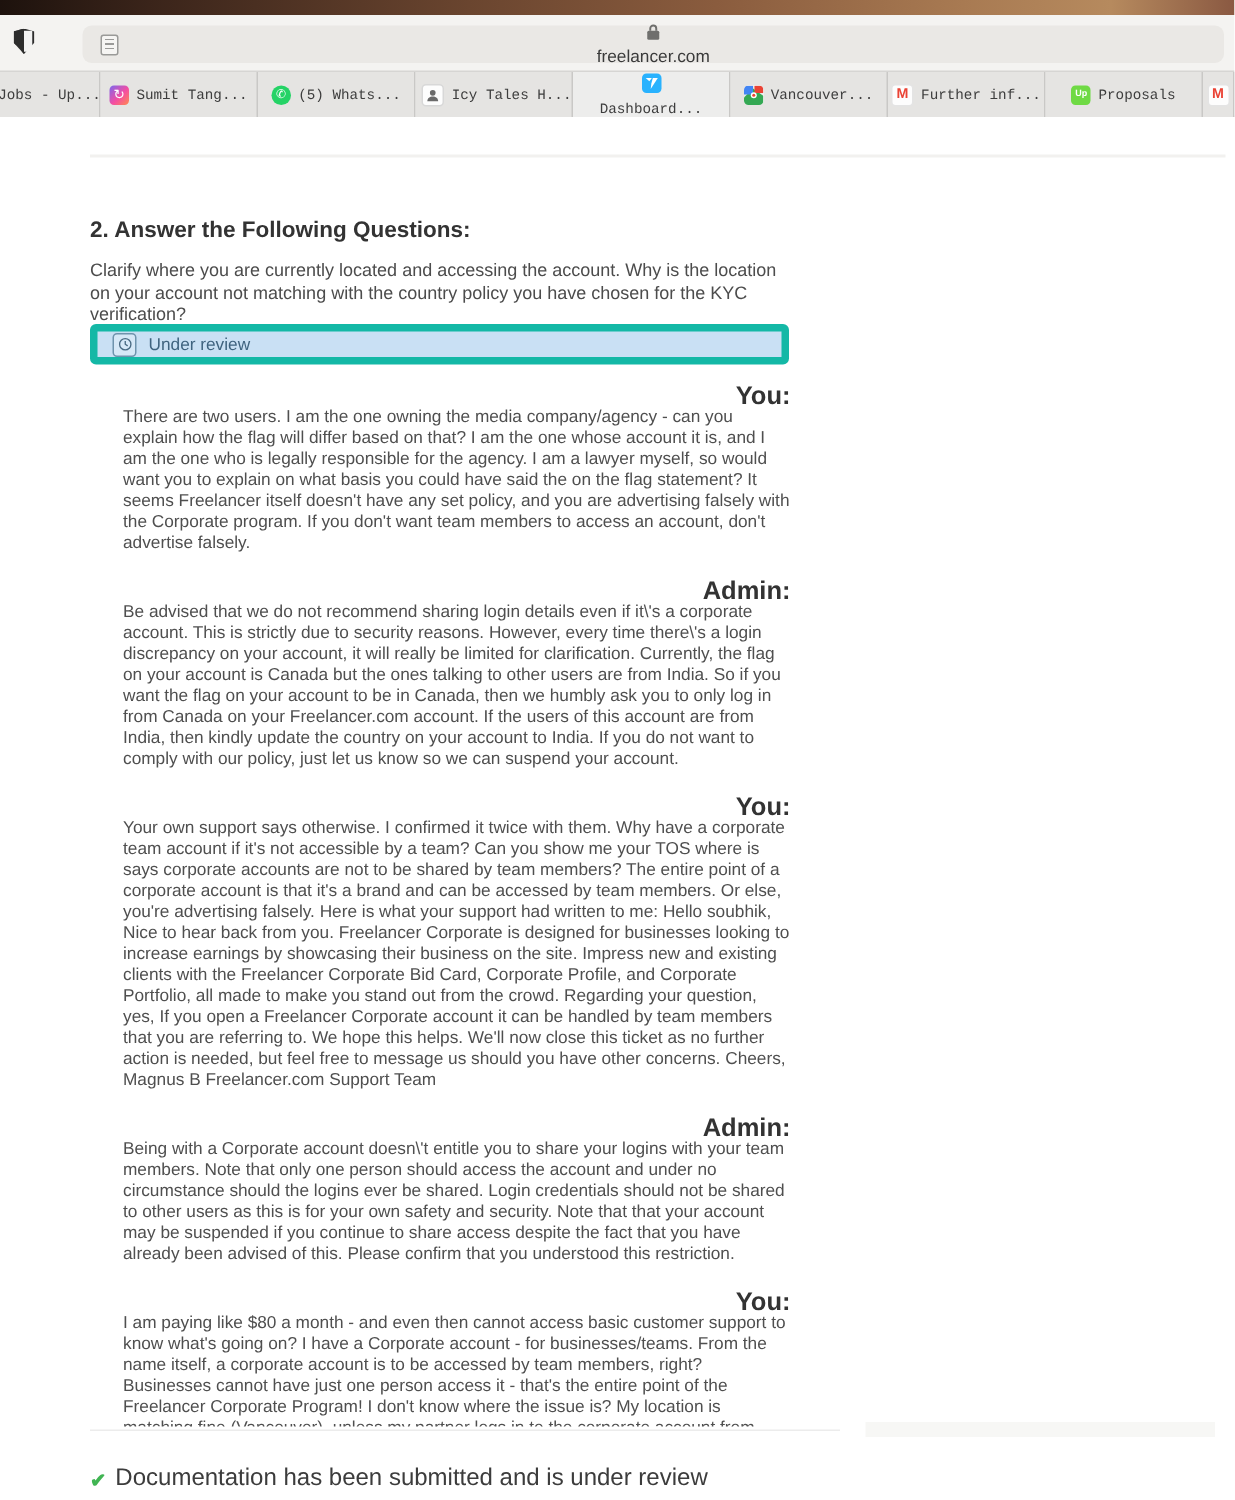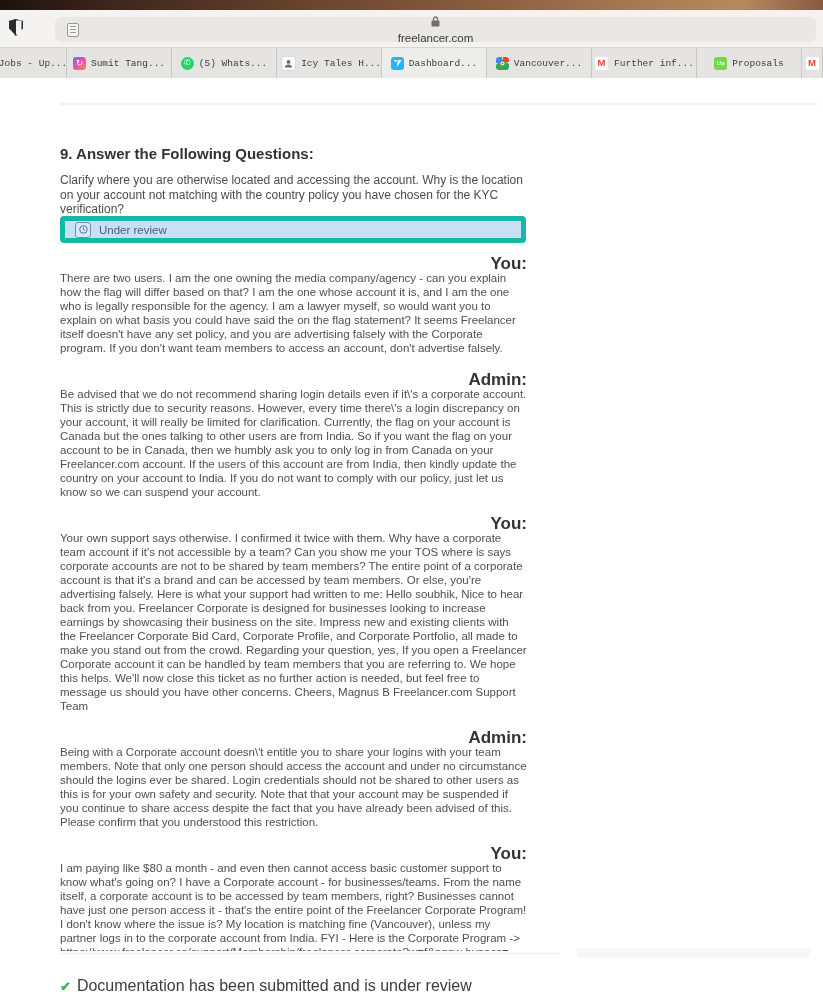--- a/index.html
+++ b/index.html
@@ -75,21 +75,21 @@
     display:flex;align-items:center;padding-left:10px;gap:8px;
   }
   .clock-box{
     width:14px;height:14px;border:1px solid #6f93ad;border-radius:3px;
     display:flex;align-items:center;justify-content:center;background:rgba(255,255,255,.25);
   }
   .banner-label{font-size:11.5px;color:#3f637f;}
   .conv{position:absolute;top:178px;left:60px;width:467px;height:694px;overflow:hidden;}
   .msg{margin-bottom:18px;}
   .msg-author{font-size:17px;line-height:14px;font-weight:bold;color:#333;text-align:right;}
-  .msg-text{font-size:11.5px;line-height:14px;color:#4f4f4f;word-wrap:break-word;}
+  .msg-text{font-size:11.5px;line-height:14px;color:#4f4f4f;word-wrap:break-word;margin-left:22px;}
   .hr-bot-left{position:absolute;top:874px;left:60px;width:500px;height:1px;background:#ececec;}
   .hr-bot-right{position:absolute;top:869px;left:577px;width:233px;height:10px;background:#f7f7f5;}
   .footer{
     position:absolute;top:898px;left:60px;display:flex;align-items:center;gap:6px;
   }
   .check-icon{color:#41b553;font-size:13px;font-weight:bold;line-height:1;}
   .footer-text{font-size:16px;color:#3c3c3c;text-align:right;}
 </style>
 </head>
 <body>
@@ -124,21 +124,21 @@
     </div>
     <div class="tab" style="width: 105px; justify-content: flex-end;">
       <span class="tab-icon icytales-icon">
         <svg width="9" height="9" viewBox="0 0 10 10">
           <circle cx="5" cy="3.2" r="2.1" fill="#6b6b6b"></circle>
           <path d="M1 9.5c0-2.3 1.8-3.5 4-3.5s4 1.2 4 3.5z" fill="#6b6b6b"></path>
         </svg>
       </span>
       <span class="tab-label">Icy Tales H...</span>
     </div>
-    <div class="tab active" style="width: 105px;">
+    <div class="tab active" style="width: 105px; flex-direction: column;">
       <span class="tab-icon freelancer-icon">
         <svg width="9" height="9" viewBox="0 0 10 10">
           <path d="M0.5 1.2h4.6L3.2 3.6z" fill="#fff"></path>
           <path d="M5.8 1.2h3.7L4.2 9.3l0.5-4.2z" fill="#fff"></path>
         </svg>
       </span>
       <span class="tab-label">Dashboard...</span>
     </div>
     <div class="tab" style="width: 105px;">
       <span class="tab-icon maps-icon">
@@ -161,22 +161,22 @@
       <span class="tab-icon upwork-icon">Up</span>
       <span class="tab-label">Proposals</span>
     </div>
     <div class="tab" style="width: 21px;">
       <span class="tab-icon gmail-icon">M</span>
     </div>
   </div>
 
 <div class="page">
   <div class="hr-top"></div>
-  <div class="heading">9. Answer the Following Questions:</div>
-  <div class="question">Clarify where you are otherwise located and accessing the account. Why is the location on your account not matching with the country policy you have chosen for the KYC verification?</div>
+  <div class="heading">2. Answer the Following Questions:</div>
+  <div class="question">Clarify where you are currently located and accessing the account. Why is the location on your account not matching with the country policy you have chosen for the KYC verification?</div>
 
   <div class="banner">
     <span class="clock-box">
       <svg width="9" height="9" viewBox="0 0 10 10">
         <circle cx="5" cy="5" r="4.2" fill="none" stroke="#4a6b84" stroke-width="1"></circle>
         <path d="M5 2.6 V5 L6.8 6.2" fill="none" stroke="#4a6b84" stroke-width="1"></path>
       </svg>
     </span>
     <span class="banner-label">Under review</span>
   </div>

